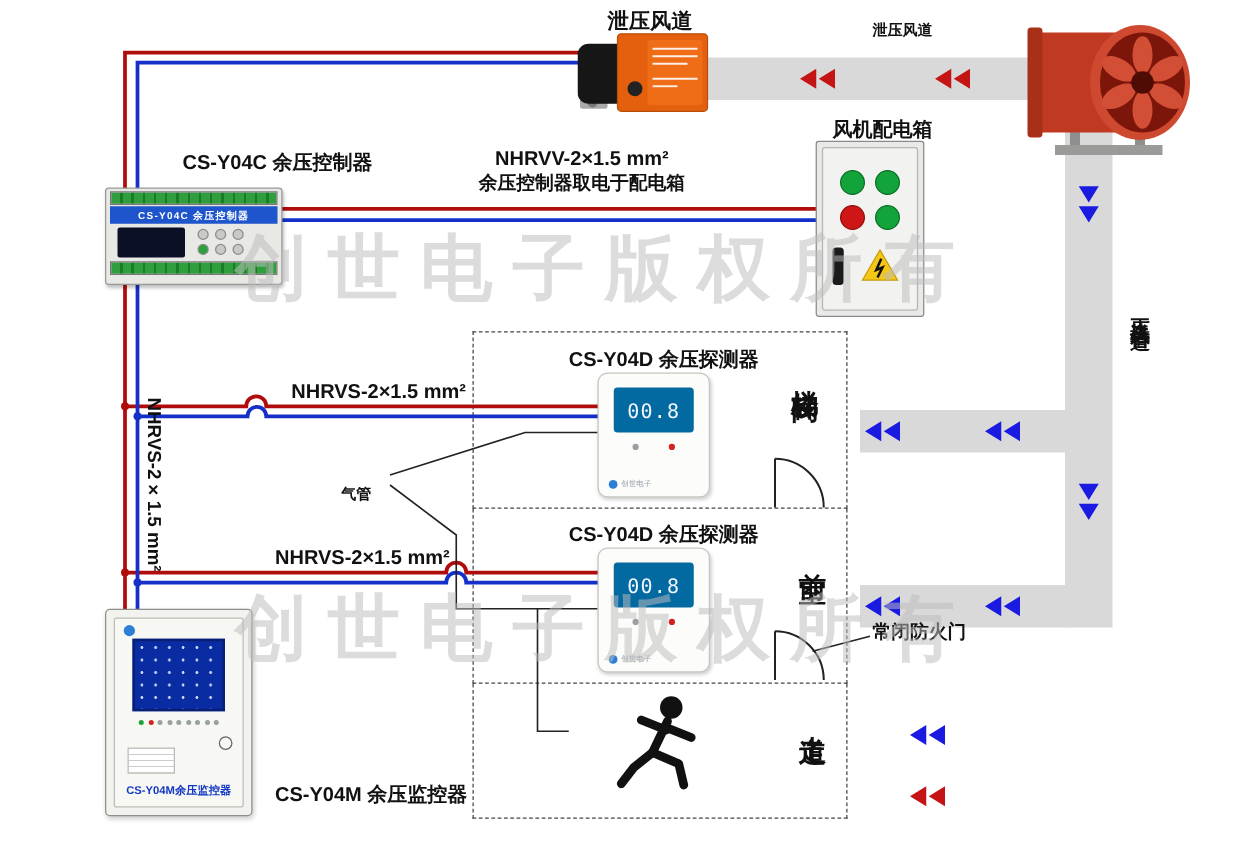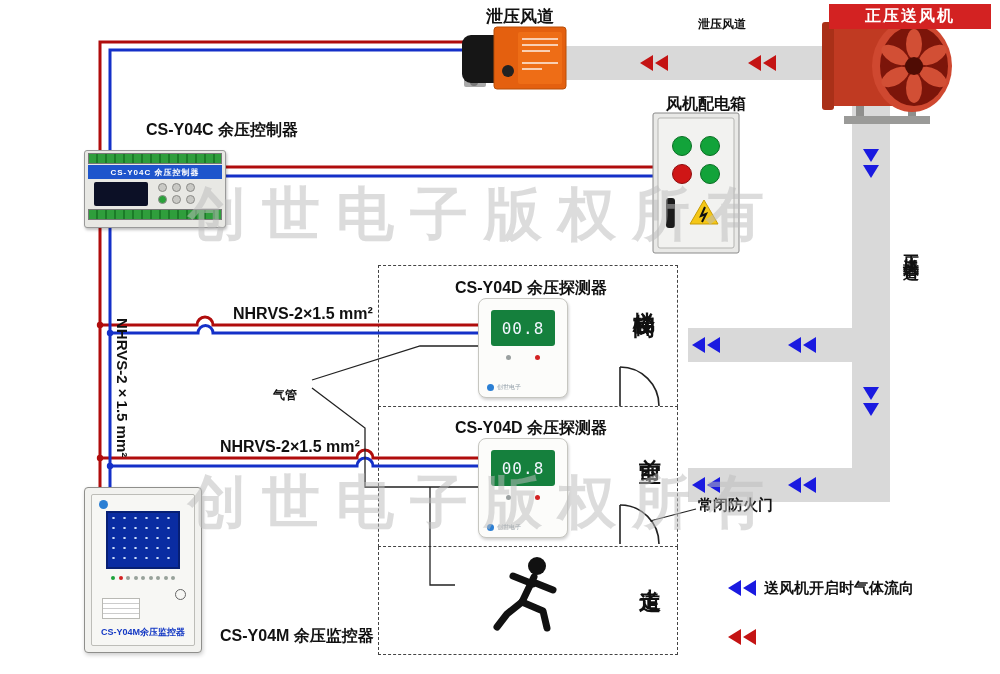--- a/index.html
+++ b/index.html
@@ -24,21 +24,21 @@
   .ctrl .band{height:14px;margin:1px 3px;background:#1e55cc;color:#fff;font-size:8px;font-weight:bold;
               display:flex;align-items:center;justify-content:center;letter-spacing:1px;}
   .ctrl .mid{display:flex;margin:0 3px;height:27px;align-items:center;}
   .ctrl .scr{width:54px;height:24px;background:#0c1026;margin-left:6px;border-radius:2px;}
   .ctrl .keys{display:grid;grid-template-columns:repeat(3,11px);gap:3px;margin-left:10px;}
   .ctrl .key{width:9px;height:9px;border-radius:50%;background:#c9c9c5;border:1px solid #8b8b88;box-sizing:border-box;}
   .ctrl .key.green{background:#2aa13a;}
   
   .det{position:absolute;width:90px;height:100px;background:#fcfcfa;border:1px solid #c6c6c0;border-radius:8px;
        box-shadow:1px 2px 3px rgba(0,0,0,.18);z-index:10;box-sizing:border-box;}
-  .det-disp{width:64px;height:36px;margin:11px auto 0;background:#15803d;border-radius:3px;color:#f2f6ff;
+  .det-disp{width:64px;height:36px;margin:11px auto 0;background:#0369a1;border-radius:3px;color:#f2f6ff;
             display:flex;align-items:center;justify-content:center;font-family:"DejaVu Sans Mono",monospace;
             font-size:16px;letter-spacing:1px;}
   .det-leds{display:flex;justify-content:center;gap:24px;margin-top:9px;}
   .det-led{width:5px;height:5px;border-radius:50%;}
   .det-led.gray{background:#9aa0a0;}
   .det-led.red{background:#d32222;}
   .det-logo{position:absolute;left:8px;bottom:5px;display:flex;align-items:center;gap:3px;font-size:6px;color:#96a2ab;}
   .det-logo .dot{width:7px;height:7px;border-radius:50%;background:#2b7fd4;}
   
   .mon{left:84px;top:487px;width:118px;height:166px;background:#f2f2ef;border:1.5px solid #8f8f8c;border-radius:4px;
@@ -259,44 +259,44 @@
         <span class="mon-led"></span>
           <span class="mon-led"></span>
           <span class="mon-led"></span>
       </div>
       <div class="mon-lock"></div>
       <div class="mon-sticker"></div>
       <div class="mon-label">CS-Y04M余压监控器</div>
     </div>
   </div>
 
-  <div class="banner">正压送风机</div>
 
   <div class="lbl" style="left:486px;top:5px;font-size:17px">泄压风道</div>
   <div class="lbl" style="left:698px;top:16px;font-size:12px">泄压风道</div>
   <div class="lbl" style="left:146px;top:120px;font-size:16px">CS-Y04C 余压控制器</div>
 
   <div class="cable-block">
+    <span class="l1">NHRVV-2×1.5 mm²</span>
+    <span class="l2">余压控制器取电于配电箱</span>
   </div>
 
   <div class="lbl" style="left:666px;top:94px;font-size:16px">风机配电箱</div>
   <div class="lbl" style="left:455px;top:278px;font-size:16px">CS-Y04D 余压探测器</div>
   <div class="lbl" style="left:455px;top:418px;font-size:16px">CS-Y04D 余压探测器</div>
 
   <div class="lbl vtext-cjk" style="left:629px;top:294px;font-size:22px">楼梯间</div>
   <div class="lbl vtext-cjk" style="left:635px;top:441px;font-size:22px">前室</div>
   <div class="lbl vtext-cjk" style="left:635px;top:571px;font-size:22px">走道</div>
 
   <div class="lbl" style="left:233px;top:305px;font-size:16px">NHRVS-2×1.5 mm²</div>
   <div class="lbl" style="left:220px;top:438px;font-size:16px">NHRVS-2×1.5 mm²</div>
   <div class="lbl vtext-lat" style="left:114px;top:318px;font-size:15px">NHRVS-2×1.5 mm²</div>
 
   <div class="lbl" style="left:273px;top:387px;font-size:12px">气管</div>
   <div class="lbl" style="left:698px;top:496px;font-size:15px">常闭防火门</div>
   <div class="lbl" style="left:220px;top:626px;font-size:16px">CS-Y04M 余压监控器</div>
   <div class="lbl vtext-cjk" style="left:900px;top:242px;font-size:16px">正压送风管道</div>
 
-  <div class="lbl legend-text" style="left:764px;top:579px">送风机开启时气体流向</div>
 
   <div class="watermark" style="left:188px;top:176px">创世电子版权所有</div>
   <div class="watermark" style="left:188px;top:464px">创世电子版权所有</div>
 
 </div>
 
 </body></html>

